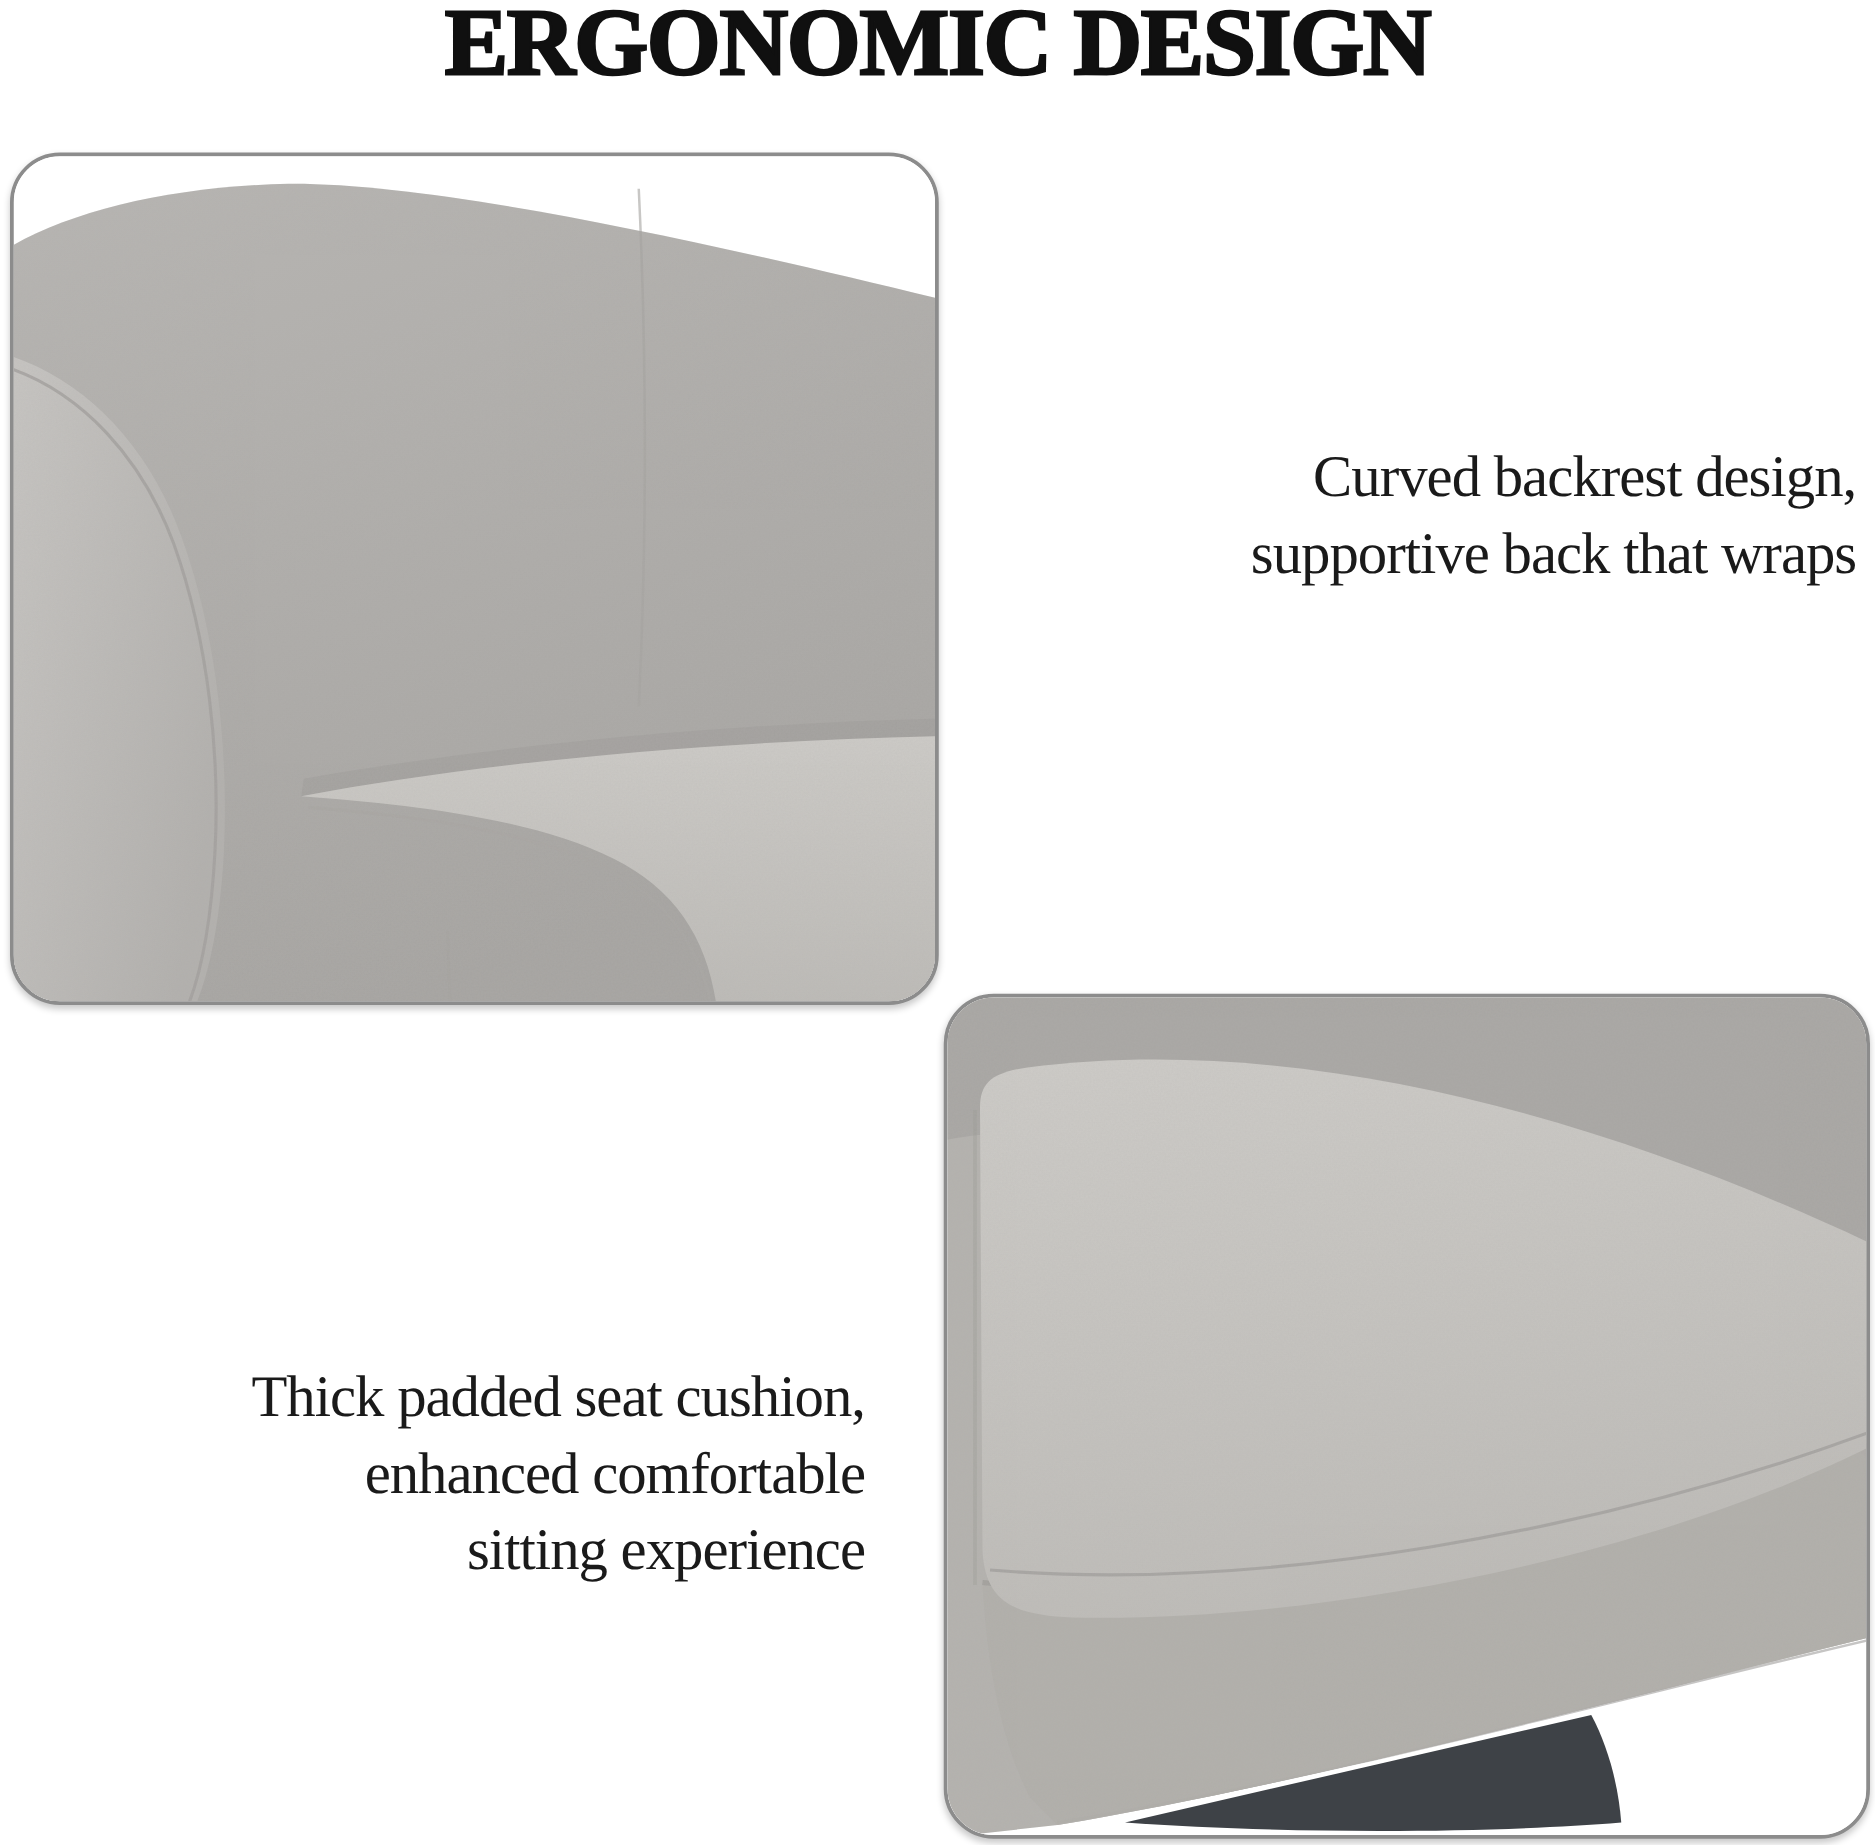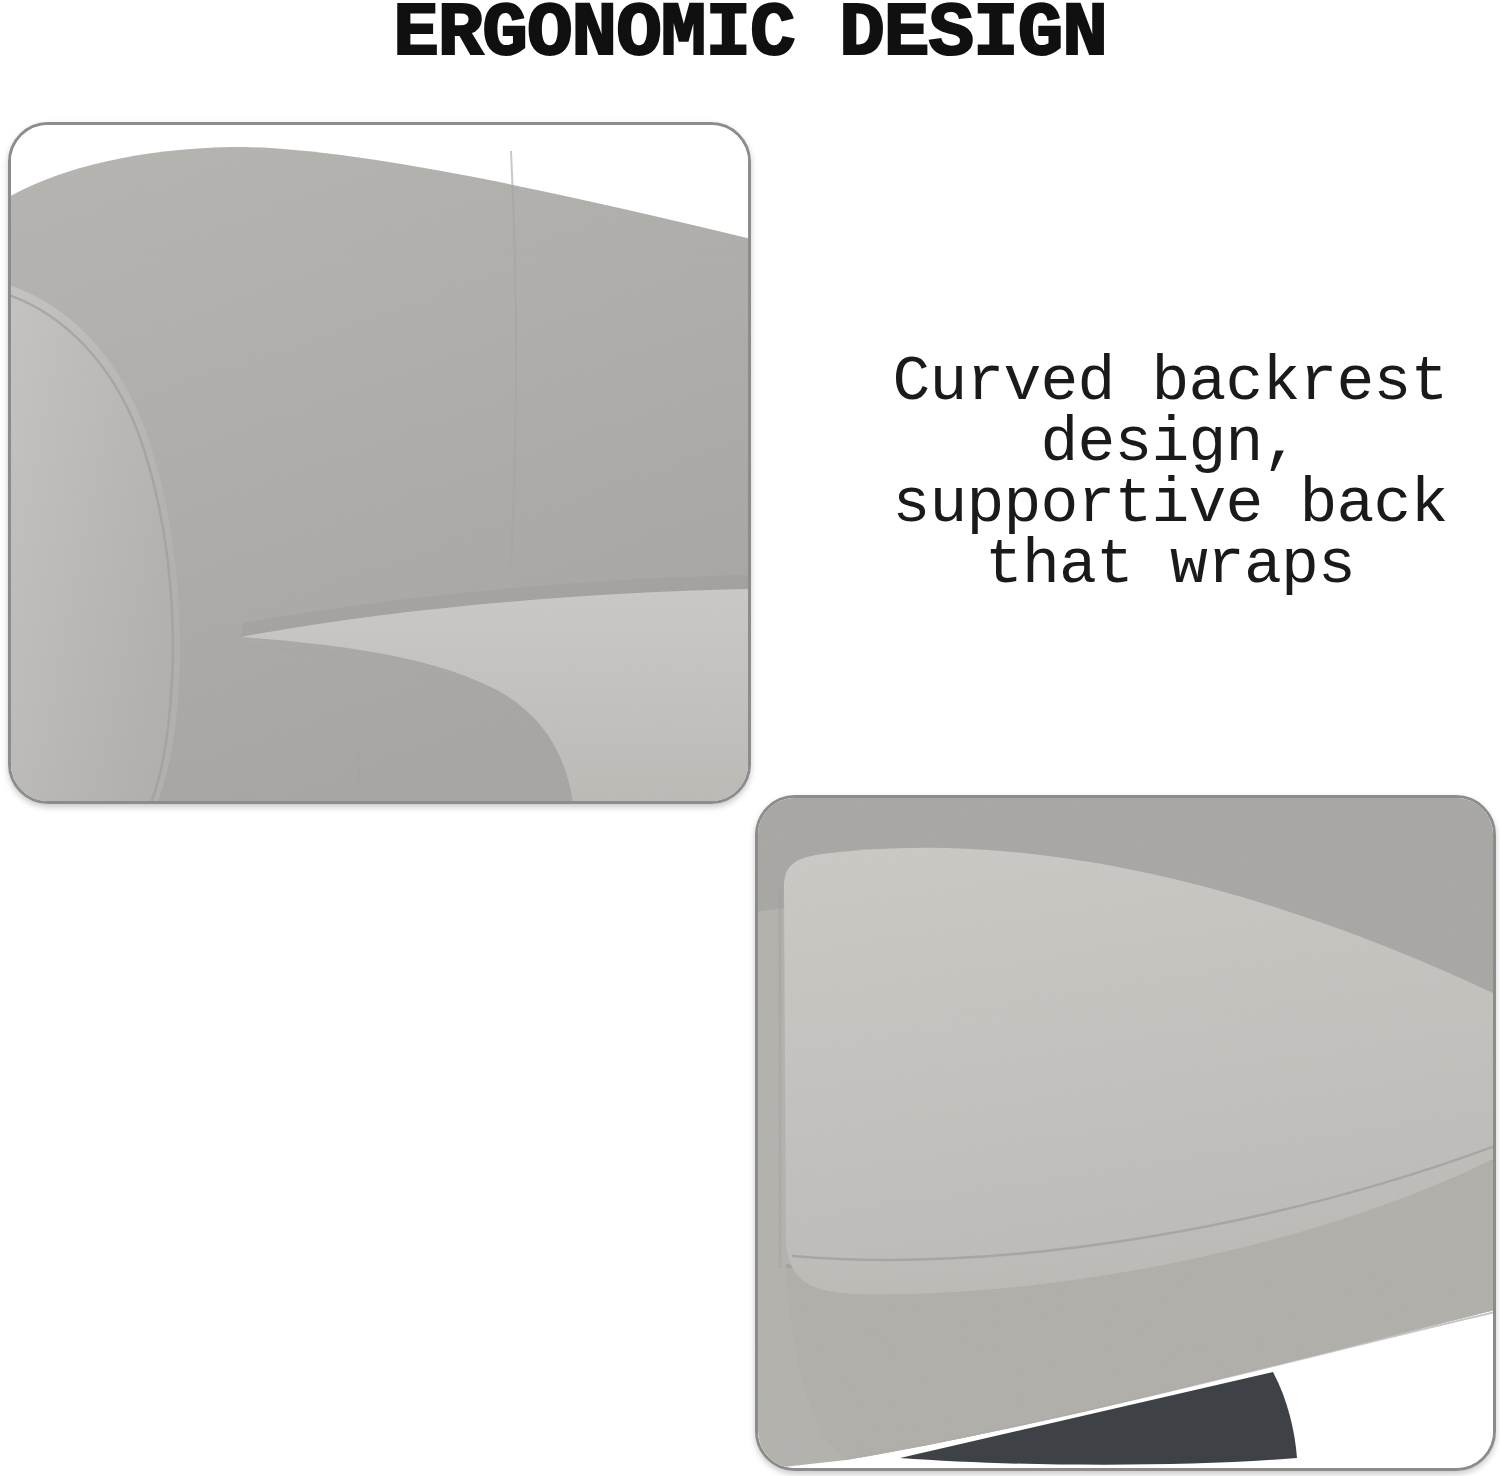--- a/index.html
+++ b/index.html
@@ -1,34 +1,34 @@
 <!DOCTYPE html>
 <html><head>
 <meta charset="utf-8">
 <style>
   html,body{margin:0;padding:0;background:#ffffff;}
   .canvas{
     position:relative;width:1500px;height:1476px;background:#ffffff;overflow:hidden;
-    font-family:Liberation Mono, monospace;
+    font-family:Liberation Serif, serif;
   }
   .title{
     position:absolute;top:-4px;left:0;right:0;text-align:center;
     font-size:76px;line-height:76px;font-weight:bold;color:#101010;
     -webkit-text-stroke:2.2px #101010;letter-spacing:-1px;white-space:nowrap;
   }
   .photo-panel{
     position:absolute;border:3px solid #8c8c8c;border-radius:40px;background:#ffffff;
     overflow:hidden;box-shadow:0 3px 6px rgba(0,0,0,0.22);
   }
   .panel-backrest{left:8px;top:122px;width:737px;height:676px;}
   .panel-cushion{left:755px;top:795px;width:735px;height:670px;}
   .photo-panel svg{display:block;width:100%;height:100%;}
   .caption{
-    position:absolute;width:630px;text-align:center;color:#1a1a1a;
-    font-size:63px;line-height:61px;letter-spacing:-0.8px;
+    position:absolute;width:630px;text-align:right;color:#1a1a1a;
+    font-size:47px;line-height:61px;letter-spacing:-0.8px;
   }
   .caption-backrest{left:855px;top:352px;}
   .caption-cushion{left:62px;top:1088px;}
 </style>
 </head>
 <body>
 
 <div class="canvas">
 
   <div class="title">ERGONOMIC DESIGN</div>
@@ -107,14 +107,19 @@
 
       <path d="M 28,468 C 250,490 520,440 737,358" fill="none" stroke="#8f8d8a" stroke-width="4" opacity="0.5"></path>
       <path d="M 26,88 C 26,68 36,60 64,56 C 300,26 550,108 737,196 L 737,360 C 560,448 300,500 100,496 C 56,494 30,486 28,442 Z" fill="url(#gCush2)"></path>
       <path d="M 34,458 C 250,476 520,428 737,348" fill="none" stroke="#a3a19e" stroke-width="2.5" opacity="0.9"></path>
       <path d="M 22,90 L 22,470" fill="none" stroke="#999793" stroke-width="3" opacity="0.35"></path>
 
       <rect x="0" y="0" width="735" height="670" filter="url(#fab2)" clip-path="url(#chairClip2)" opacity="0.45"></rect>
     </svg>
   </div>
 
+  <div class="caption caption-cushion">
+    <div>Thick padded seat cushion,</div>
+    <div>enhanced comfortable</div>
+    <div>sitting experience</div>
+  </div>
 
 </div>
 
 </body></html>

